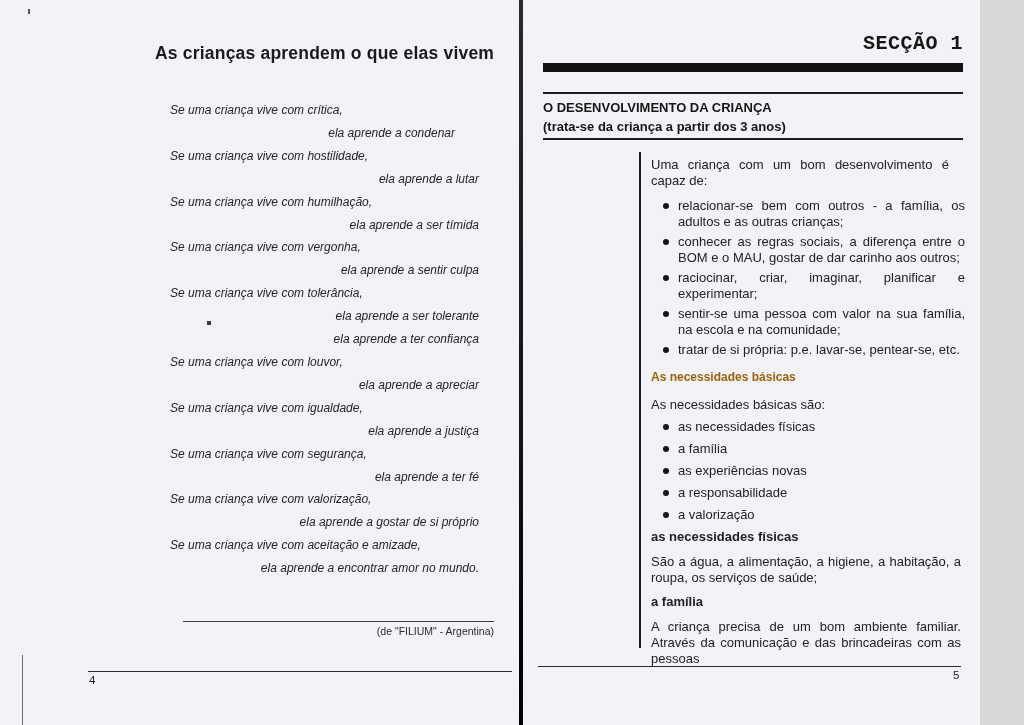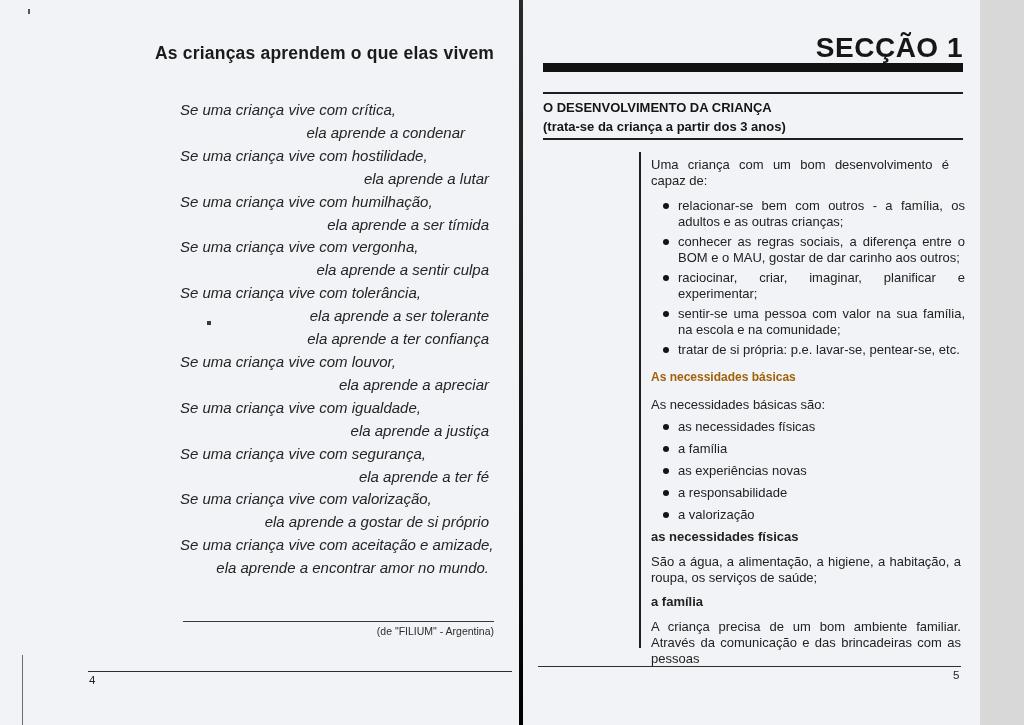--- a/index.html
+++ b/index.html
@@ -8,22 +8,22 @@
     background:#f2f3f7;
     font-family:"Liberation Sans", sans-serif;
     color:#222;
   }
   
   .poem-title {
     position:absolute; left:155px; top:43px;
     font-size:17.5px; font-weight:bold; color:#1b1b1b; letter-spacing:0.2px;
   }
   .poem {
-    position:absolute; left:180px; top:99px; width:309px;
-    font-style:italic; font-size:15px; line-height:22.9px; color:#242424;
+    position:absolute; left:170px; top:99px; width:309px;
+    font-style:italic; font-size:12px; line-height:22.9px; color:#242424;
   }
   .couplet .cond { text-align:left; white-space:nowrap; }
   .couplet .res  { text-align:right; white-space:nowrap; }
   .couplet:nth-of-type(1) .res { padding-right:24px; }
   .attr-rule {
     position:absolute; left:183px; top:621px; width:311px;
     border-top:1.5px solid #3a3a3a;
   }
   .attr-text {
     position:absolute; left:183px; top:625px; width:311px;
@@ -37,22 +37,23 @@
     position:absolute; left:89px; top:674px; font-size:11.5px; color:#222;
   }
   
   .spine {
     position:absolute; left:519px; top:0; width:4px; height:725px;
     background:linear-gradient(180deg,#2a2a2a 0%,#141414 60%,#000 100%);
   }
   
   .section-title {
     position:absolute; left:663px; top:32px; width:300px;
-    text-align:right; font-size:28px; font-weight:bold; color:#161616;
+    text-align:right; font-size:20px; font-weight:bold; color:#161616;
     letter-spacing:0.5px;
+    font-family:Liberation Mono, monospace;
   }
   .section-bar {
     position:absolute; left:543px; top:63px; width:420px; height:9px;
     background:#121212;
   }
   .doc-rule-top {
     position:absolute; left:543px; top:92px; width:420px;
     border-top:2.5px solid #1d1d1d;
   }
   .doc-heading {

